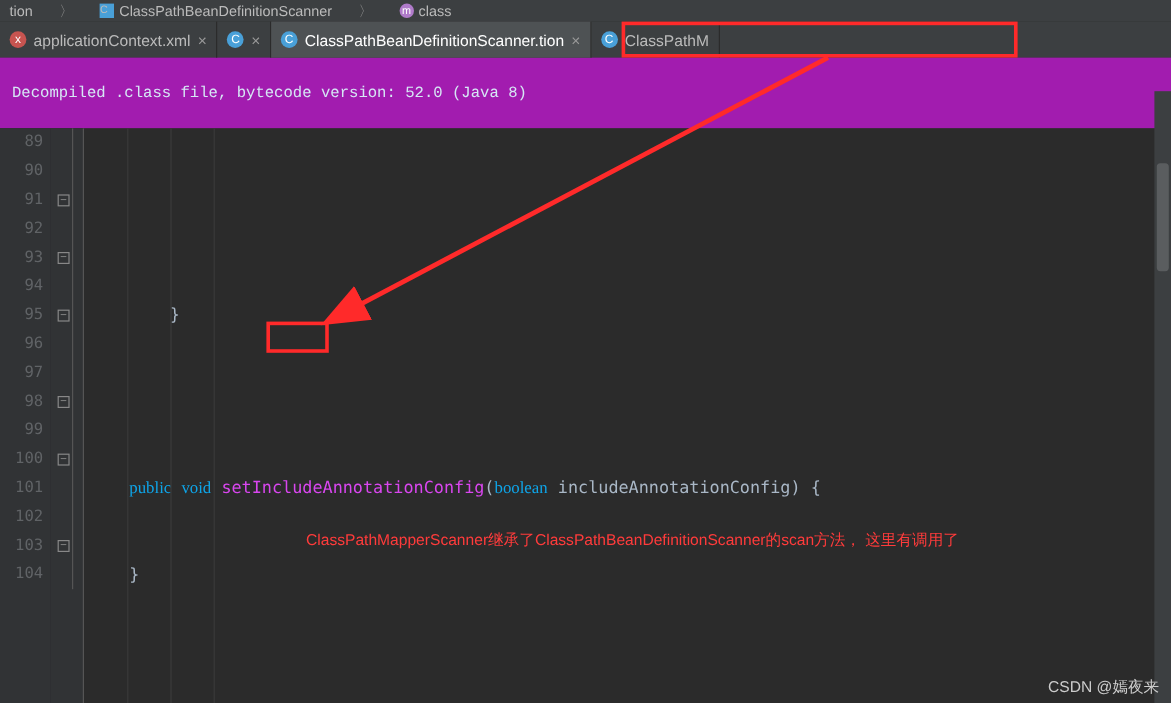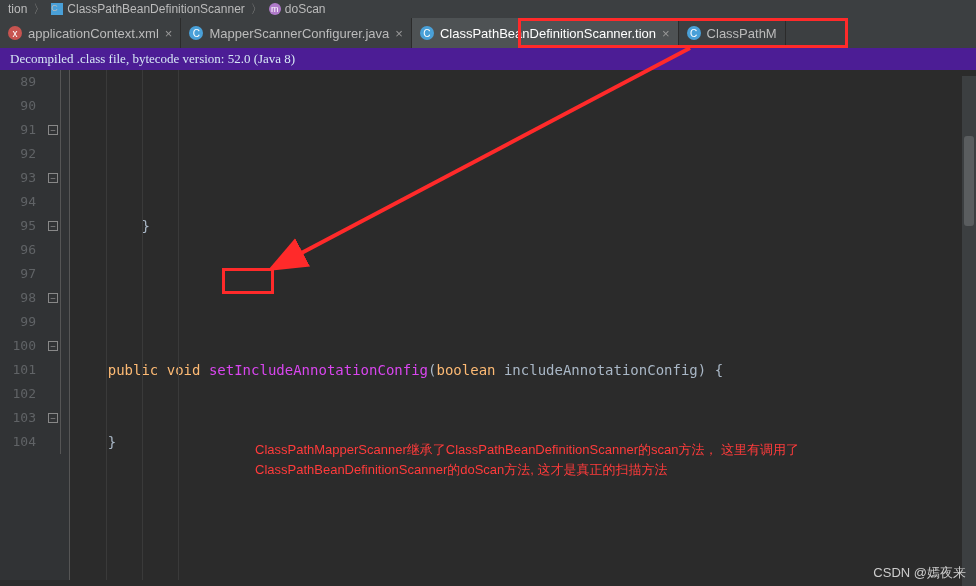--- a/index.html
+++ b/index.html
@@ -12,21 +12,21 @@
     position: relative;
   }
   .top-bar {
     display: flex;
     align-items: center;
     height: 18px;
     background: #3c3f41;
     color: #bbbbbb;
     font-size: 12px;
     padding-left: 8px;
-    gap: 6px;
+    gap: 22px;
     font-family: "Segoe UI", sans-serif;
   }
   .top-bar .sep { color: #888; }
   .tabs {
     display: flex;
     height: 30px;
     background: #3c3f41;
     font-family: "Segoe UI", sans-serif;
     font-size: 13px;
   }
@@ -39,25 +39,25 @@
     color: #bbbbbb;
     position: relative;
     white-space: nowrap;
   }
   .tab.selected { background: #4e5254; color:#fff;}
   .tab .icon { width:14px; height:14px; border-radius:50%; display:flex; align-items:center; justify-content:center; font-size:10px; color:#fff;}
   .icon.xml { background:#c75450;}
   .icon.java { background:#49a0d8;}
   .close-x { color:#999; font-size:13px; }
   .banner {
-    background: #4c1d95;
+    background: #a21caf;
     color: #d6e7f5;
     font-size: 13px;
-    padding: 3px 10px;
-    font-family: Liberation Serif, serif;
+    padding: 22px 10px;
+    font-family: Liberation Mono, monospace;
   }
   .editor {
     display: flex;
     height: calc(586px - 18px - 30px - 28px);
     background: #2b2b2b;
     position: relative;
   }
   .gutter {
     width: 42px;
     text-align: right;
@@ -89,21 +89,21 @@
     width:0; border-left:1px solid #555;
   }
   .code {
     flex: 1;
     font-size: 14px;
     line-height: 24px;
     white-space: pre;
     padding-left: 4px;
     position: relative;
   }
-  .kw { color:#fdba74;}
+  .kw { color:#0ea5e9;font-family:Liberation Serif, serif;}
   .mname { color:#d946ef;}
   .fld { color:#9876aa;}
   .param{ color:#a9b7c6;}
   .punct{ color:#a9b7c6;}
   .plain{ color:#a9b7c6;}
   
   .red-box{
     position:absolute;
     border:3px solid #ff2a2a;
     pointer-events:none;
@@ -161,33 +161,32 @@
 <div class="top-bar">
   <span>tion</span>
   <span class="sep">〉</span>
   <span style="display:inline-flex;align-items:center;gap:4px;">
     <span class="icon java" style="width:12px;height:12px;font-size:9px;">C</span>
     <span>ClassPathBeanDefinitionScanner</span>
   </span>
   <span class="sep">〉</span>
   <span style="display:inline-flex;align-items:center;gap:4px;">
     <span style="width:12px;height:12px;border-radius:50%;background:#b07bca;font-size:9px;display:flex;align-items:center;justify-content:center;color:#fff;">m</span>
-    <span>doScan</span>
+    <span>class</span>
   </span>
 </div>
 
 <div class="tabs">
   <div class="tab">
     <span class="icon xml">x</span>
     <span>applicationContext.xml</span>
     <span class="close-x">×</span>
   </div>
   <div class="tab">
     <span class="icon java">C</span>
-    <span>MapperScannerConfigurer.java</span>
     <span class="close-x">×</span>
   </div>
   <div class="tab selected">
     <span class="icon java">C</span>
     <span>ClassPathBeanDefinitionScanner.tion</span>
     <span class="close-x">×</span>
   </div>
   <div class="tab" style="flex:0 0 auto; overflow:hidden;">
     <span class="icon java">C</span>
     <span>ClassPathM</span>
@@ -258,16 +257,15 @@
   <defs>
     <marker id="ah" markerWidth="12" markerHeight="12" refX="3" refY="4" orient="auto">
       <path d="M0,0 L10,4 L0,8 z" fill="#ff2a2a"></path>
     </marker>
   </defs>
   <line x1="690" y1="48" x2="292" y2="258" stroke="#ff2a2a" stroke-width="4" marker-end="url(#ah)"></line>
 </svg>
 
 <div class="annot-red" style="top:440px; left:226px; width:660px;">
   <div>ClassPathMapperScanner继承了ClassPathBeanDefinitionScanner的scan方法， 这里有调用了</div>
-  <div>ClassPathBeanDefinitionScanner的doScan方法, 这才是真正的扫描方法</div>
 </div>
 
 <div class="watermark">CSDN @嫣夜来</div>
 
 </body></html>

